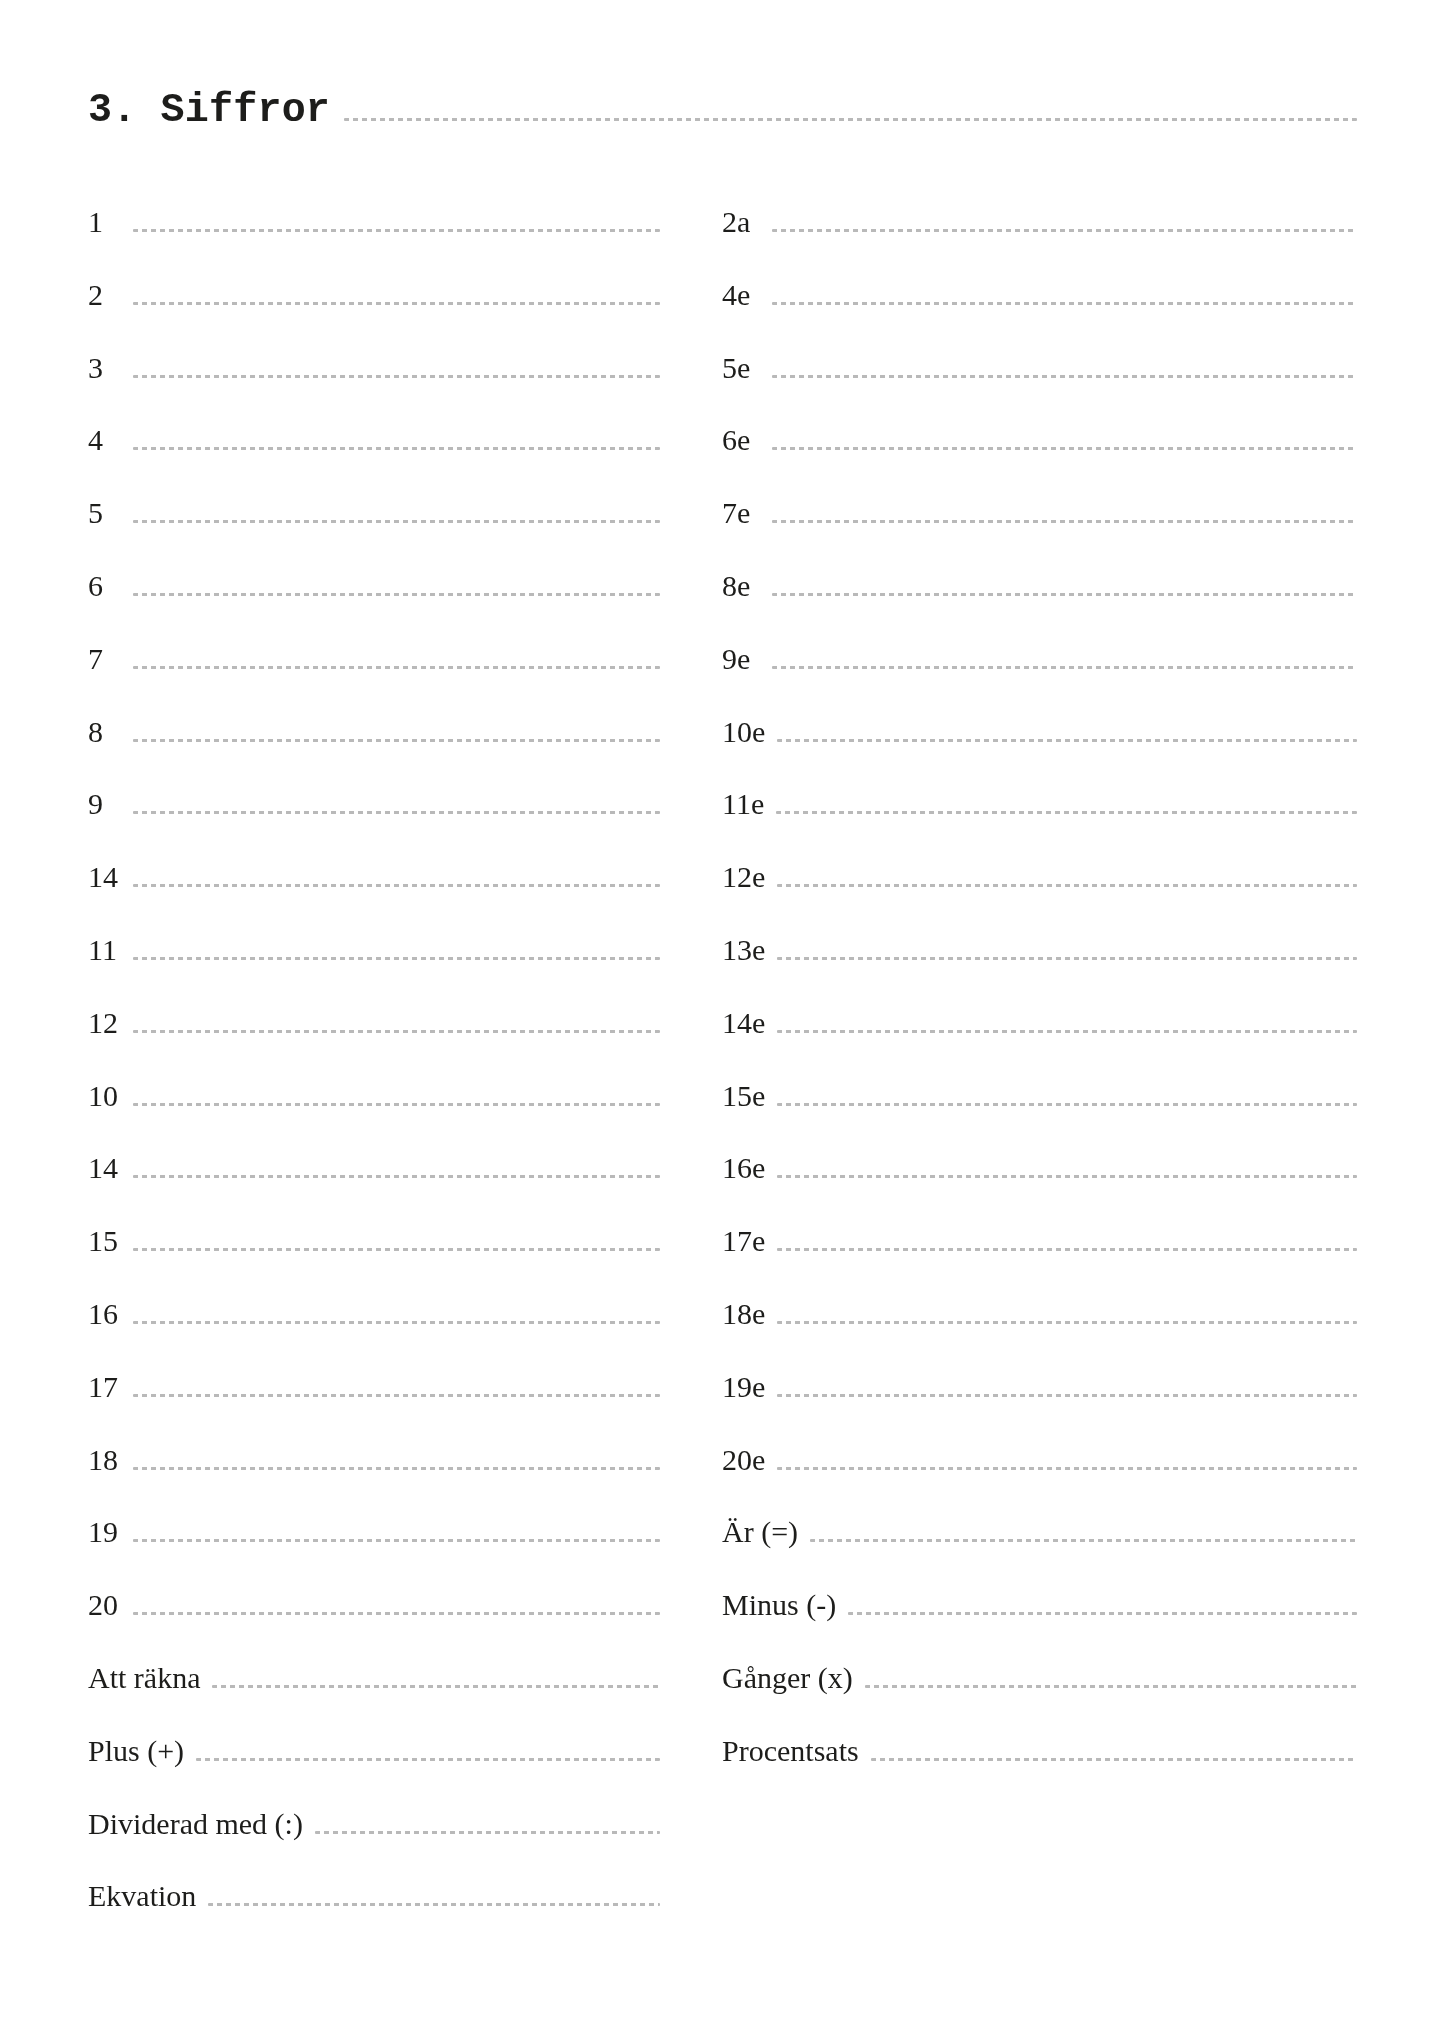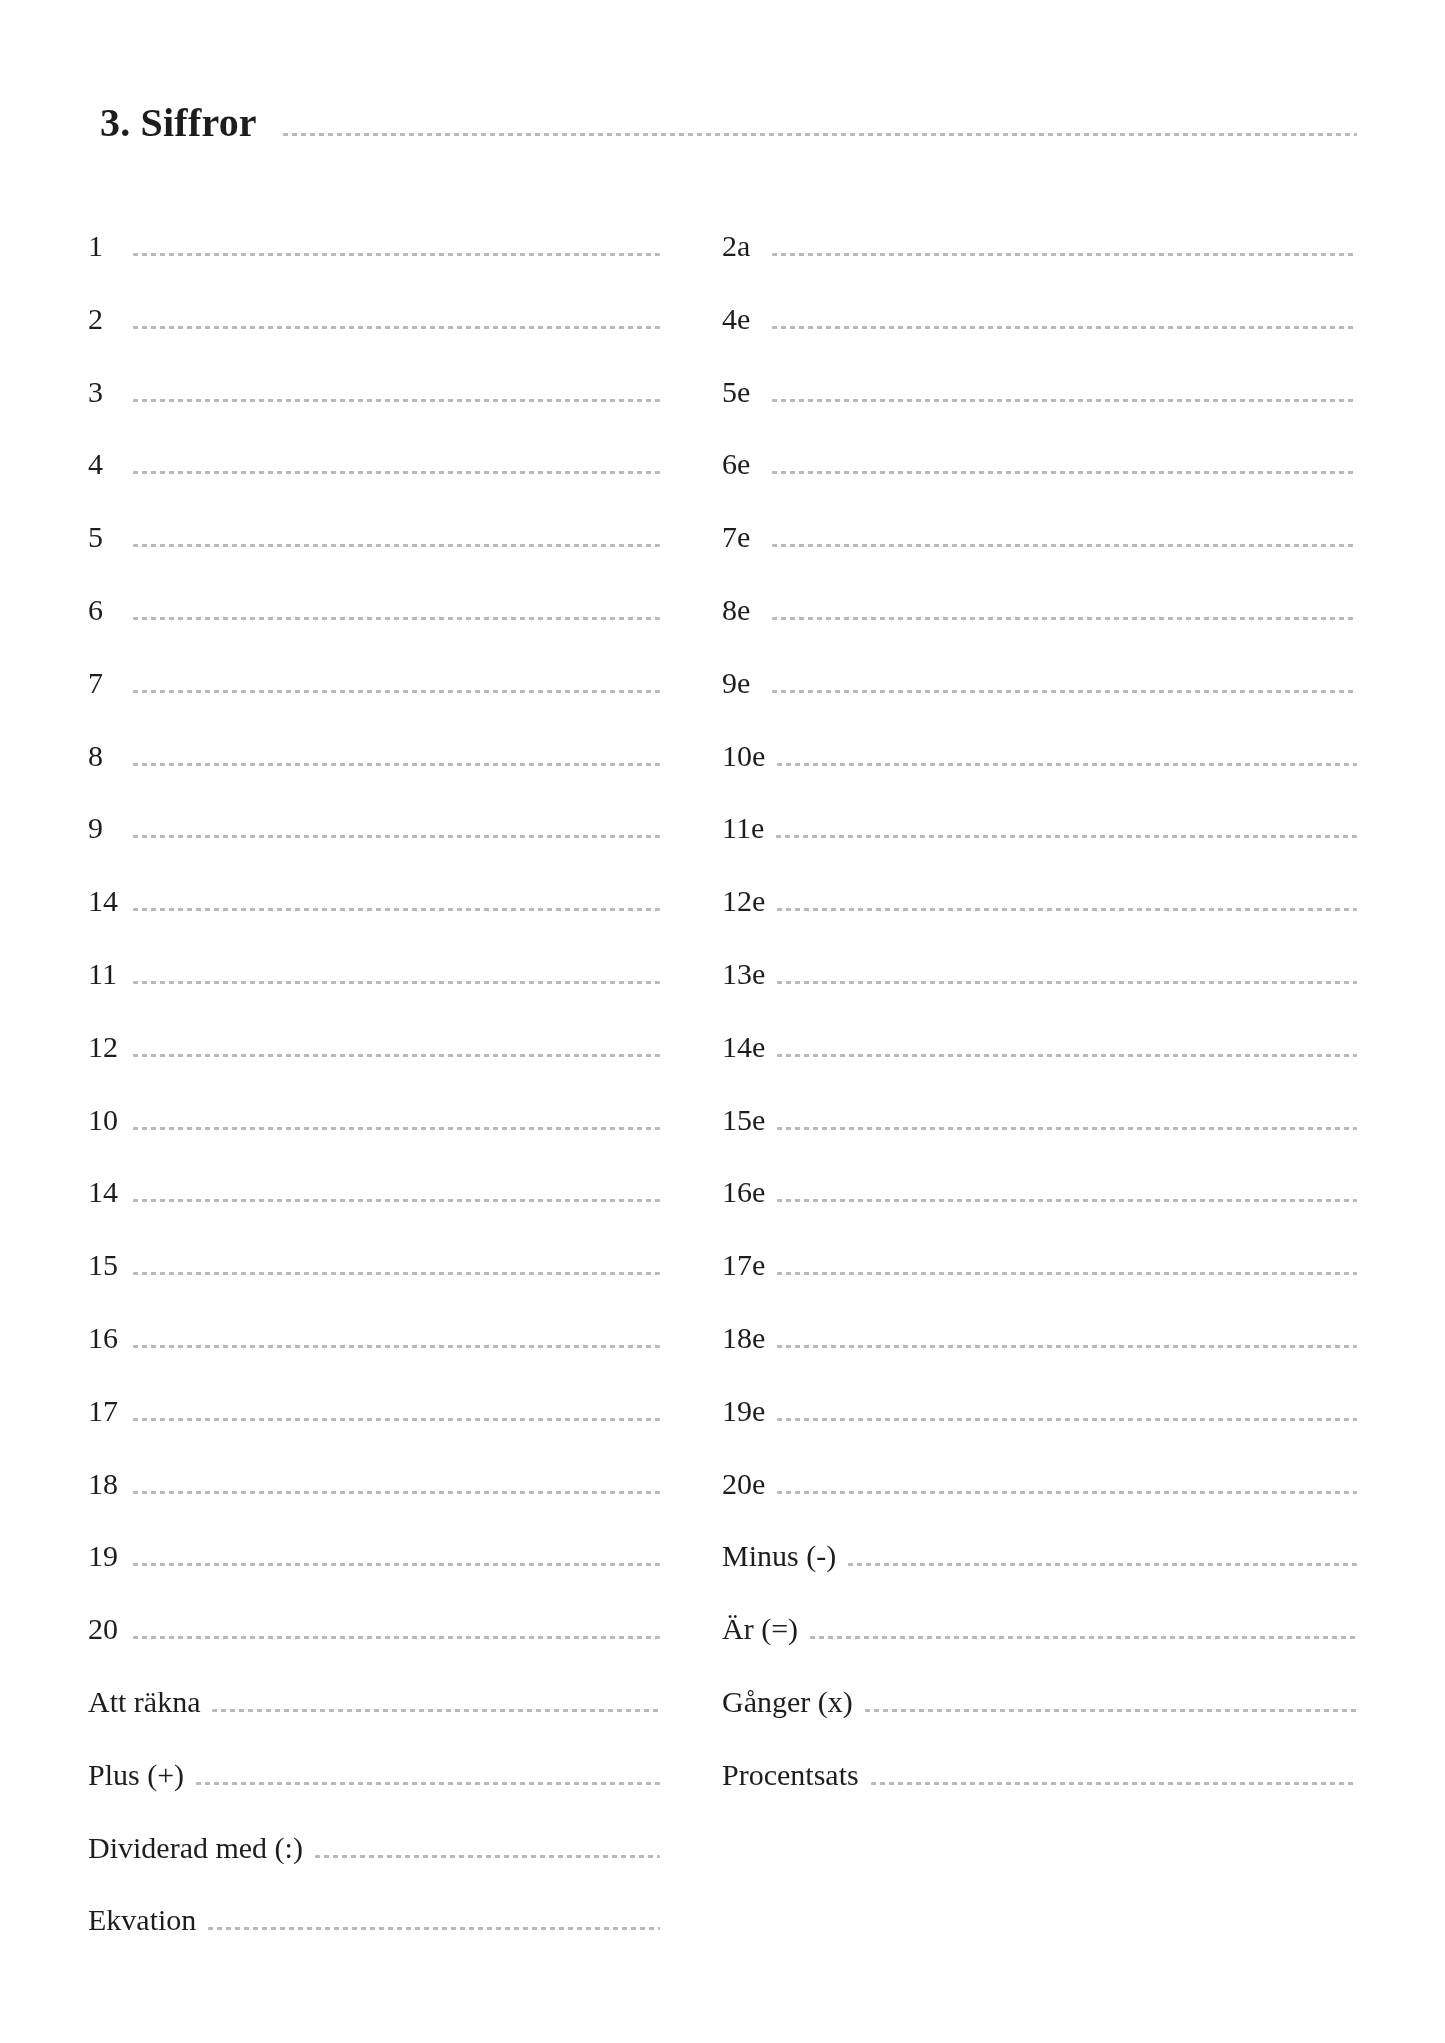--- a/index.html
+++ b/index.html
@@ -17,26 +17,27 @@
     padding: 0 88px;
     box-sizing: border-box;
   }
   
   .title-row {
     display: flex;
     align-items: baseline;
     padding-top: 87px;
   }
   .title-row h1 {
-    margin: 12px;
+    margin: 0;
     font-size: 40px;
     line-height: 48px;
     font-weight: bold;
     white-space: nowrap;
     letter-spacing: 0.2px;
+    font-family: Liberation Mono, monospace;
   }
   .leader {
     flex: 1 1 auto;
     height: 3px;
     background: repeating-linear-gradient(to right, #b9b9b9 0 5px, transparent 5px 9px);
     border-radius: 1px;
   }
   .title-leader {
     margin-left: 14px;
     margin-bottom: -1px;
@@ -240,25 +241,25 @@
         </div>
         <div class="row">
           <span class="label num-r">19e</span>
           <span class="leader"></span>
         </div>
         <div class="row">
           <span class="label num-r">20e</span>
           <span class="leader"></span>
         </div>
         <div class="row">
+          <span class="label">Är (=)</span>
+          <span class="leader"></span>
+        </div>
+        <div class="row">
           <span class="label">Minus (-)</span>
-          <span class="leader"></span>
-        </div>
-        <div class="row">
-          <span class="label">Är (=)</span>
           <span class="leader"></span>
         </div>
         <div class="row">
           <span class="label">Gånger (x)</span>
           <span class="leader"></span>
         </div>
         <div class="row">
           <span class="label">Procentsats</span>
           <span class="leader"></span>
         </div>

